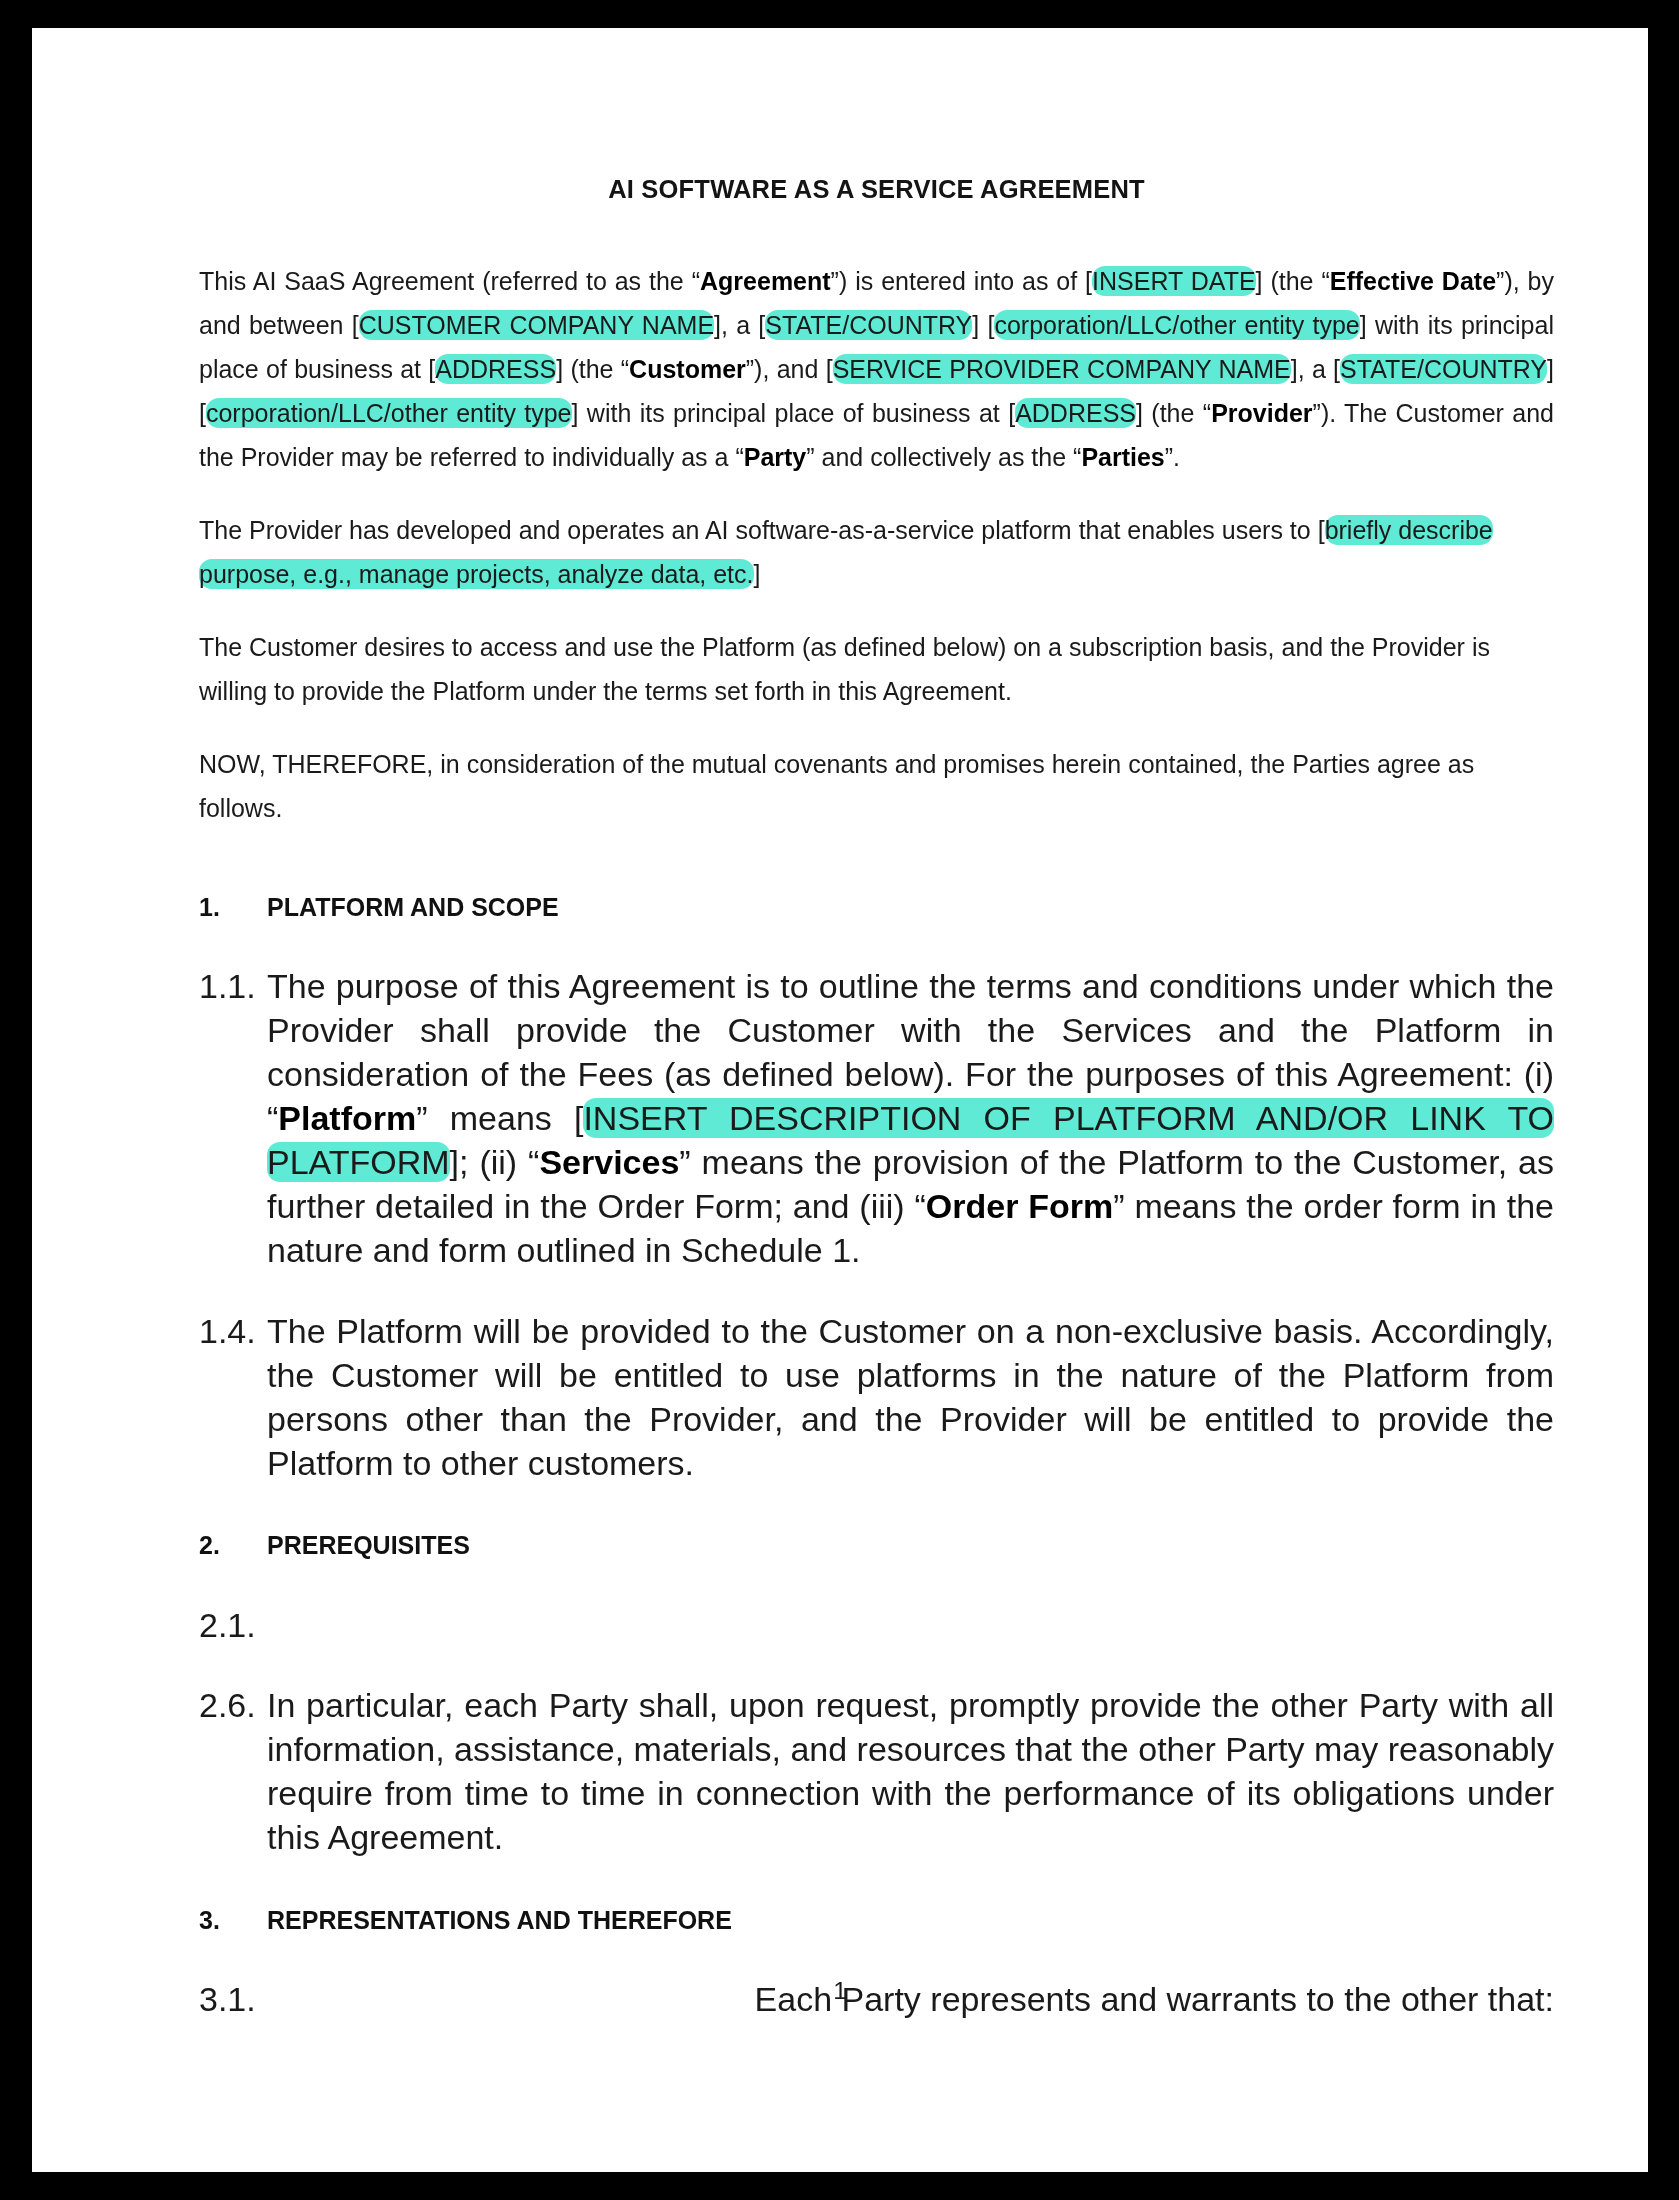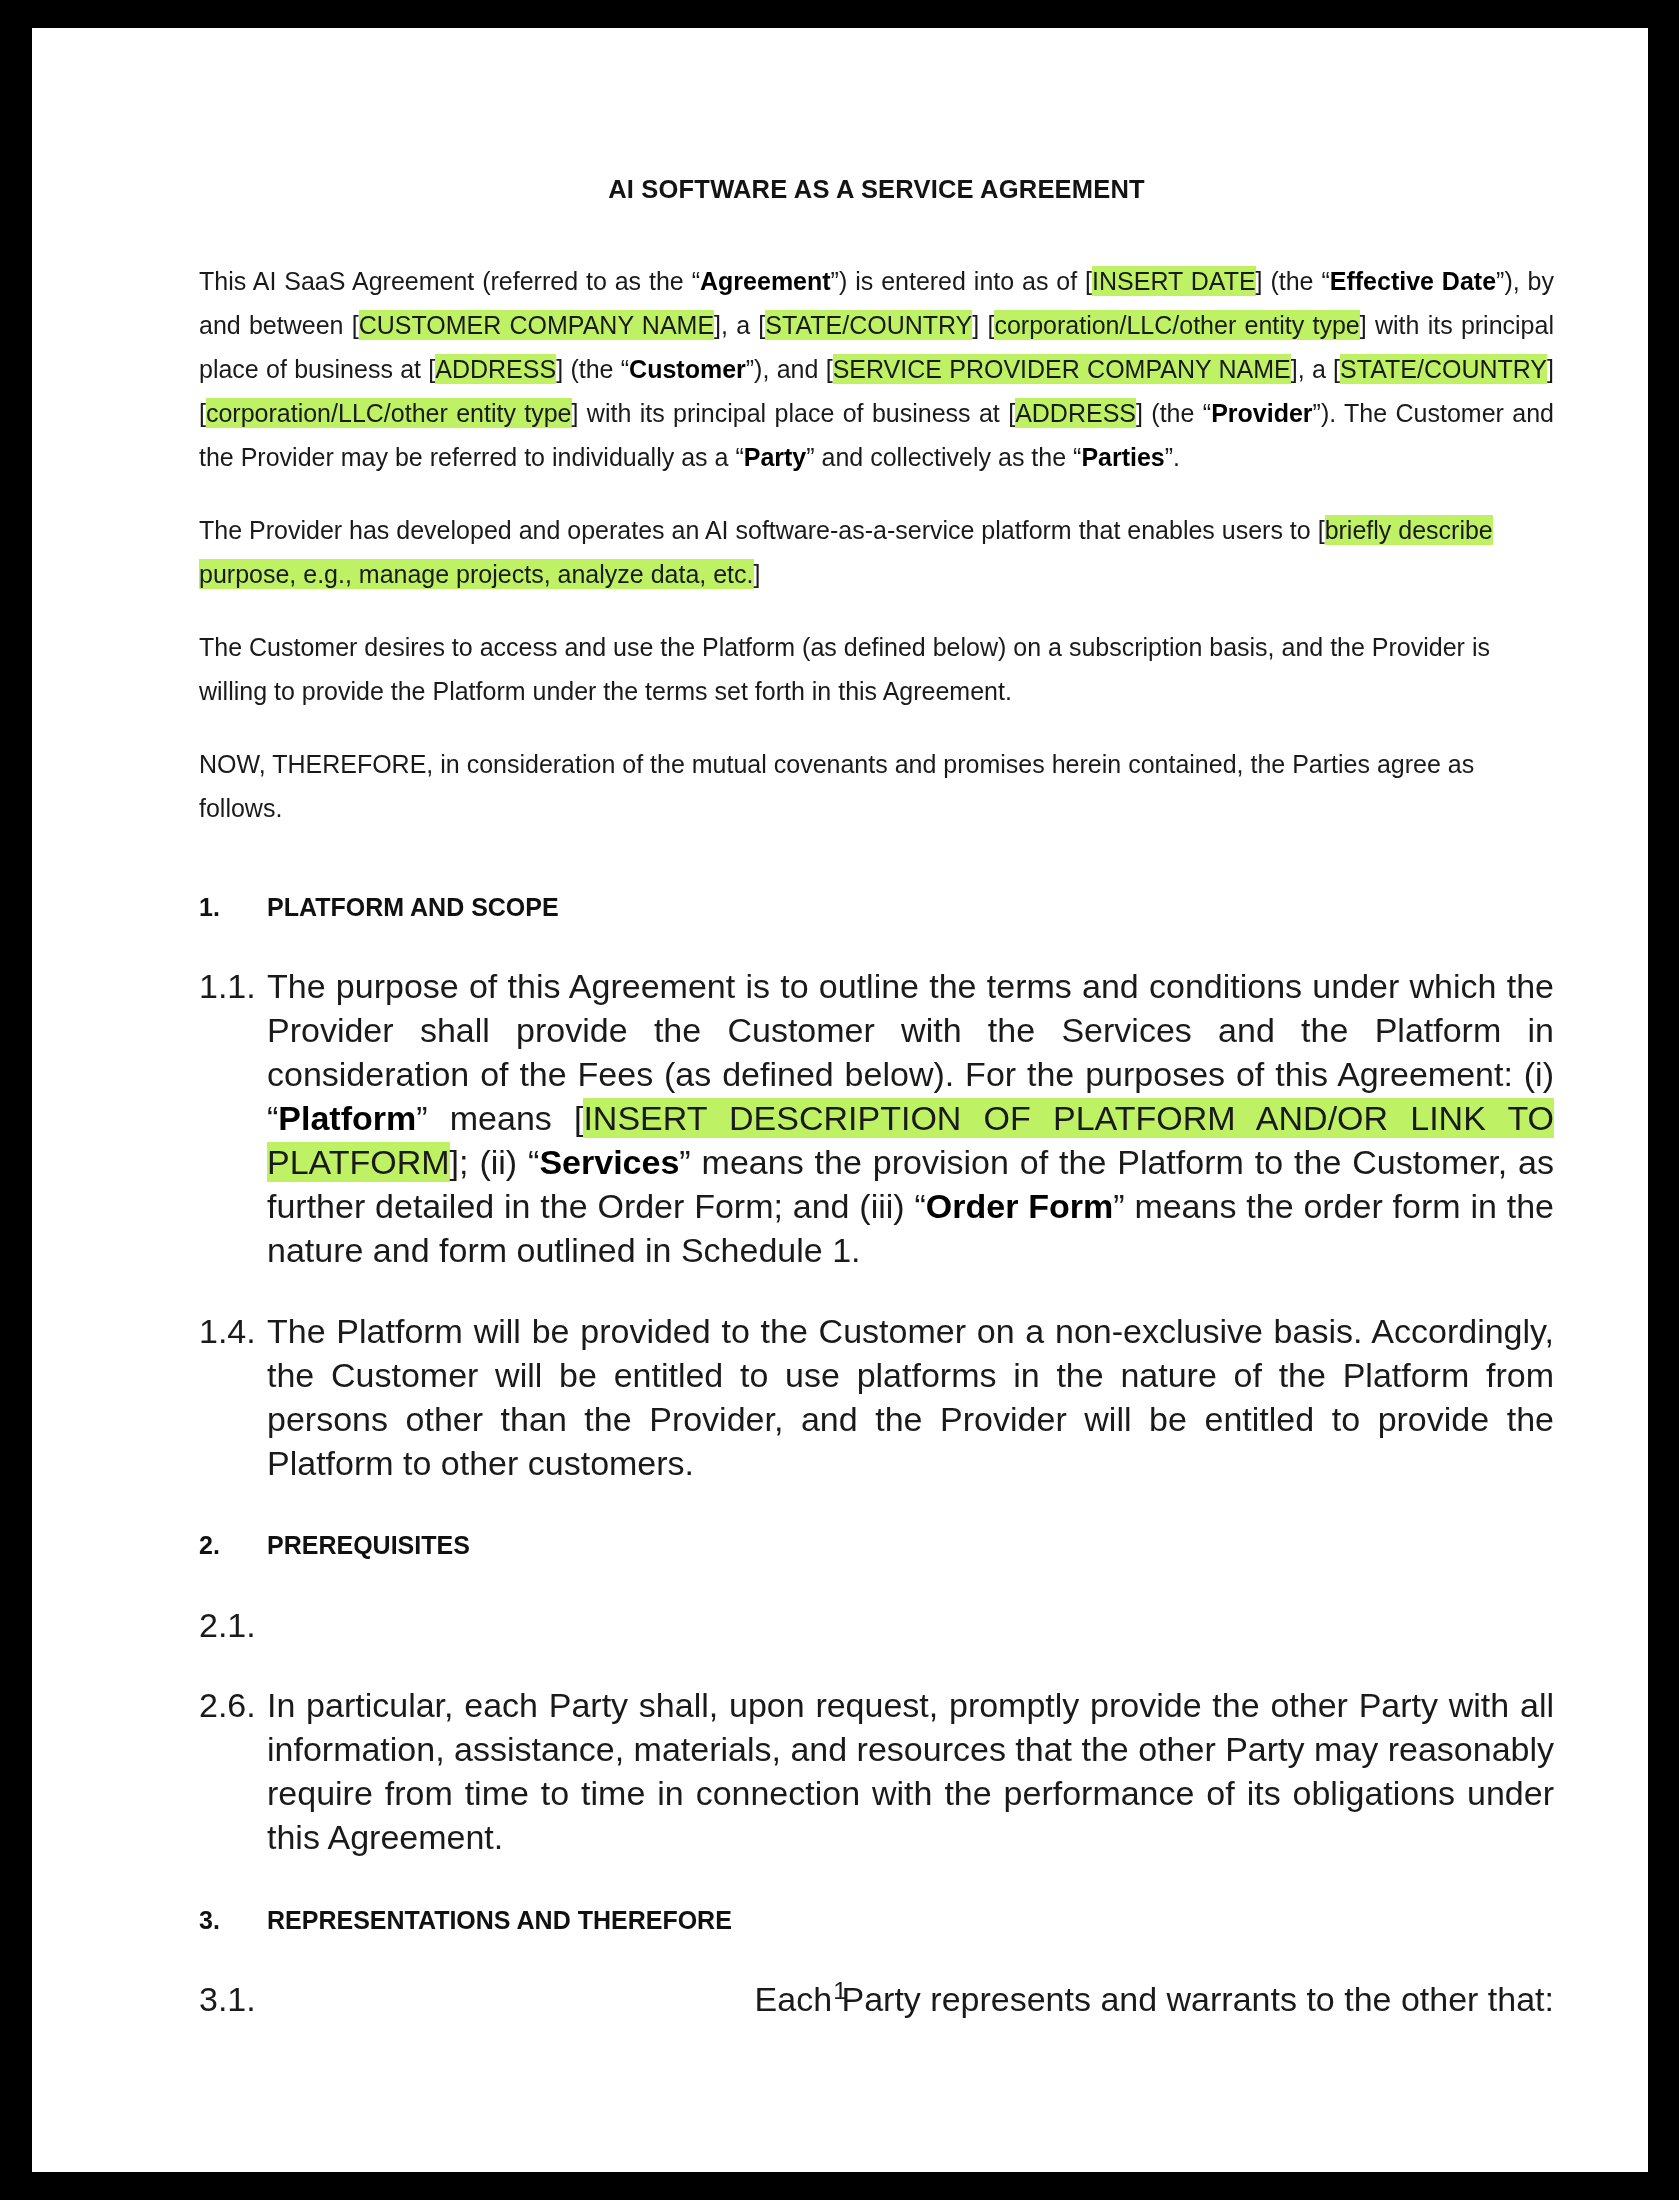--- a/index.html
+++ b/index.html
@@ -61,23 +61,24 @@
     hyphens: none;
   }
 
   p.para.last-left {
     text-align: left;
   }
 
   b, strong { font-weight: bold; color: #000; }
 
   .hl {
-    background-color: #bef264;
+    background-color: #5eead4;
     padding: 0.9px 0;
     box-decoration-break: clone;
+    border-radius: 13px;
     -webkit-box-decoration-break: clone;
   }
 
   
   .section-head {
     display: flex;
     margin: 0 0 10.5px 0;
     padding-top: 26px;
     font-size: 25px;
     line-height: 44px;

